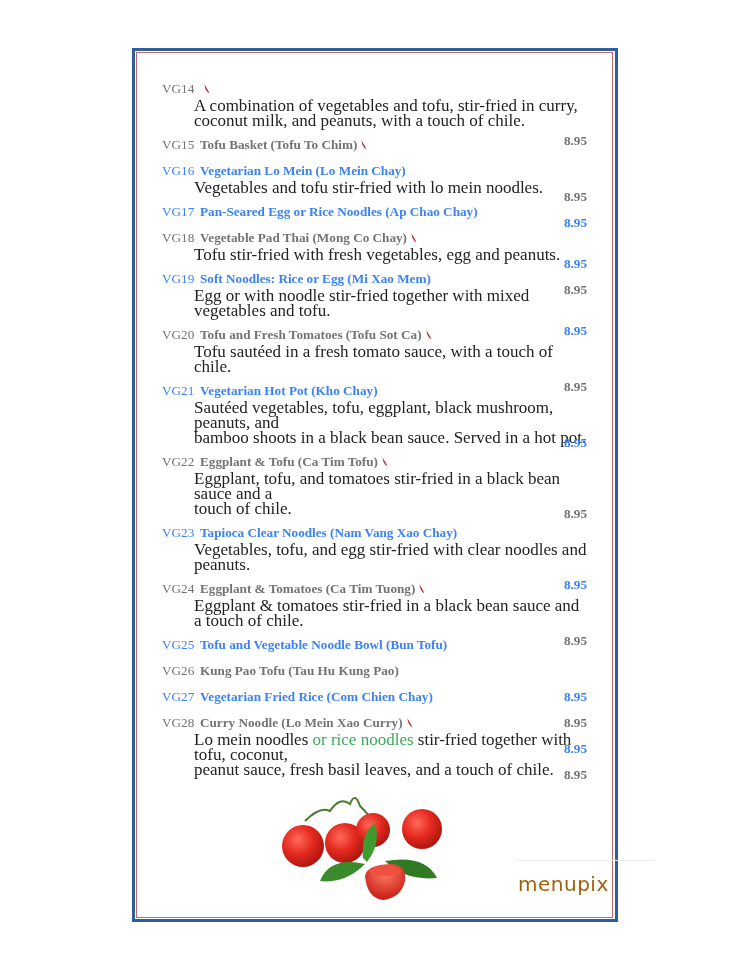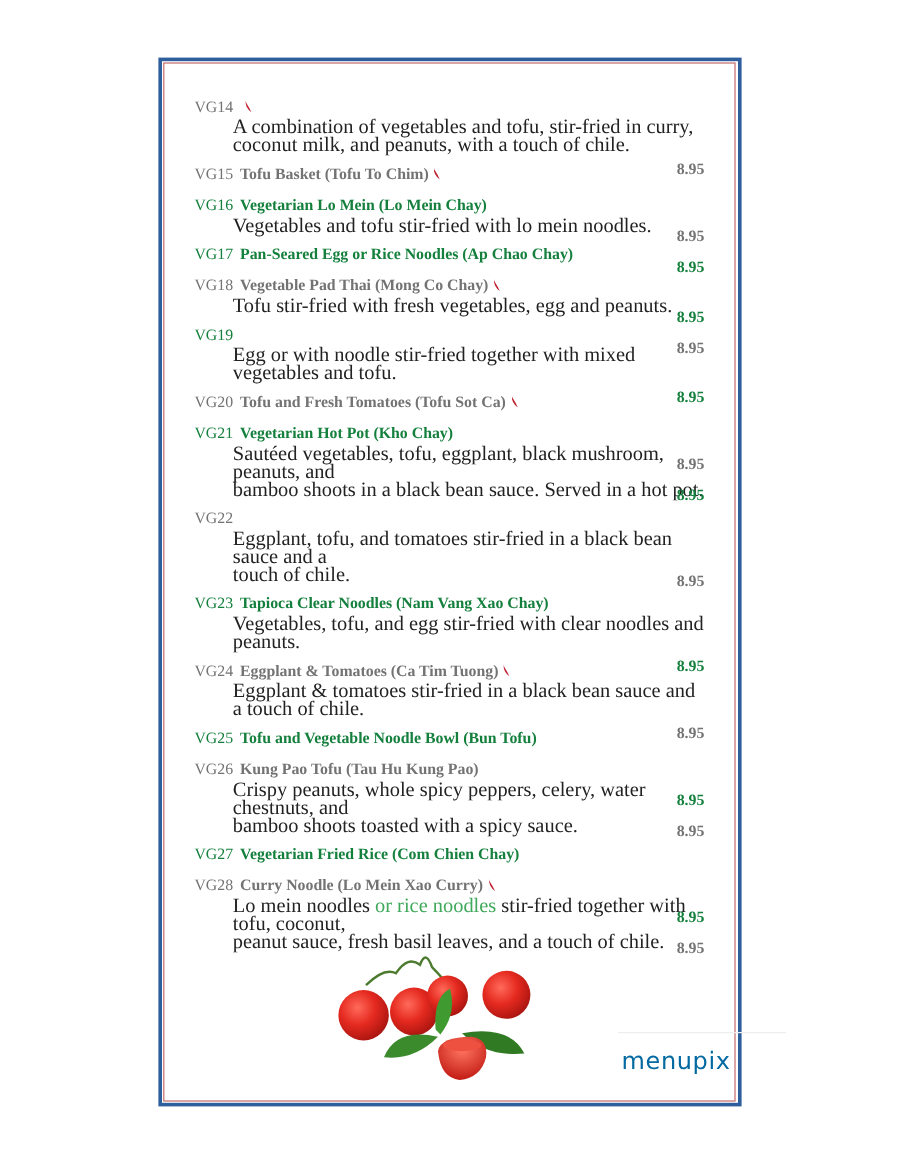--- a/index.html
+++ b/index.html
@@ -4,31 +4,31 @@
 <style>
   html, body { margin:0; padding:0; background:#ffffff; }
   body { width:750px; height:971px; position:relative; overflow:hidden;
          font-family: "Liberation Serif", "DejaVu Serif", serif; }
   .frame-outer { position:absolute; left:132px; top:48px; width:480px; height:868px;
                  border:3px solid #2f5e9c; box-sizing:content-box; }
   .frame-inner { position:absolute; left:136px; top:52px; width:475px; height:864px;
                  border:1px solid #c46a6a; }
   .menu { position:absolute; left:162px; top:80px; width:425px; }
   .item { margin-bottom:8px; }
-  .head { position:relative; height:18px; line-height:18px; font-size:13.2px; font-weight:bold; color:#15803d; white-space:nowrap; }
+  .head { position:relative; height:18px; line-height:18px; font-size:13.2px; font-weight:bold; color:#3b82f6; white-space:nowrap; }
   .head.spicy { color:#737373; }
   .code { position:absolute; left:0; top:0; font-weight:normal; }
   .name { position:absolute; left:38px; top:0; }
   .price { position:absolute; right:0; top:16px;margin-top:36px; }
   .chili { display:inline-block; width:6px; height:11px; margin-left:4px; vertical-align:-1px; }
   .desc { margin-left:32px; font-size:17px; line-height:15px; color:#222; }
   .green { color:#3fa85a; }
   .photo { position:absolute; left:275px; top:786px; width:175px; height:120px; }
   .watermark { position:absolute; left:518px; top:872px; font-family:"DejaVu Sans", sans-serif; font-size:20px;
-               color:#0369a1; letter-spacing:0.5px; font-weight:normal; }
+               color:#a16207; letter-spacing:0.5px; font-weight:normal; }
   .watermark-line { position:absolute; left:515px; top:860px; width:140px; height:1px; background:#eeeeee; }
 </style>
 </head>
 <body>
 
 <div class="frame-outer"></div>
 <div class="frame-inner"></div>
 
 <div class="menu" id="menu">
     <div class="item">
@@ -72,45 +72,50 @@
        <span class="name"><span>Vegetable Pad Thai (Mong Co Chay)</span><span class="chili"><svg viewBox="0 0 6 11" width="6" height="11">
               <path d="M1 0.5 Q0.5 2 2 4 Q4 7 5.5 10.5 Q3 9 1.5 6 Q0 3 1 0.5 Z" fill="#c02030"></path>
             </svg></span></span>
        <span class="price">8.95</span>
      </div>
      <div class="desc" style="white-space:pre-line"><span>Tofu stir-fried with fresh vegetables, egg and peanuts.</span></div>
     </div>
     <div class="item">
       <div class="head">
        <span class="code">VG19</span>
+       <span class="name"><span>Soft Noodles: Rice or Egg (Mi Xao Mem)</span></span>
        <span class="price">8.95</span>
      </div>
      <div class="desc" style="white-space:pre-line"><span>Egg or with noodle stir-fried together with mixed vegetables and tofu.</span></div>
     </div>
     <div class="item">
       <div class="head spicy">
        <span class="code">VG20</span>
        <span class="name"><span>Tofu and Fresh Tomatoes (Tofu Sot Ca)</span><span class="chili"><svg viewBox="0 0 6 11" width="6" height="11">
               <path d="M1 0.5 Q0.5 2 2 4 Q4 7 5.5 10.5 Q3 9 1.5 6 Q0 3 1 0.5 Z" fill="#c02030"></path>
             </svg></span></span>
        <span class="price">8.95</span>
      </div>
+     <div class="desc" style="white-space:pre-line"><span>Tofu sautéed in a fresh tomato sauce, with a touch of chile.</span></div>
     </div>
     <div class="item">
       <div class="head">
        <span class="code">VG21</span>
        <span class="name"><span>Vegetarian Hot Pot (Kho Chay)</span></span>
        <span class="price">8.95</span>
      </div>
      <div class="desc" style="white-space:pre-line"><span>Sautéed vegetables, tofu, eggplant, black mushroom, peanuts, and
 bamboo shoots in a black bean sauce. Served in a hot pot.</span></div>
     </div>
     <div class="item">
       <div class="head spicy">
        <span class="code">VG22</span>
+       <span class="name"><span>Eggplant &amp; Tofu (Ca Tim Tofu)</span><span class="chili"><svg viewBox="0 0 6 11" width="6" height="11">
+              <path d="M1 0.5 Q0.5 2 2 4 Q4 7 5.5 10.5 Q3 9 1.5 6 Q0 3 1 0.5 Z" fill="#c02030"></path>
+            </svg></span></span>
        <span class="price">8.95</span>
      </div>
      <div class="desc" style="white-space:pre-line"><span>Eggplant, tofu, and tomatoes stir-fried in a black bean sauce and a
 touch of chile.</span></div>
     </div>
     <div class="item">
       <div class="head">
        <span class="code">VG23</span>
        <span class="name"><span>Tapioca Clear Noodles (Nam Vang Xao Chay)</span></span>
        <span class="price">8.95</span>
@@ -133,22 +138,20 @@
        <span class="name"><span>Tofu and Vegetable Noodle Bowl (Bun Tofu)</span></span>
        <span class="price">8.95</span>
      </div>
     </div>
     <div class="item">
       <div class="head spicy">
        <span class="code">VG26</span>
        <span class="name"><span>Kung Pao Tofu (Tau Hu Kung Pao)</span></span>
        <span class="price">8.95</span>
      </div>
-     <div class="desc" style="white-space:pre-line"><span>Crispy peanuts, whole spicy peppers, celery, water chestnuts, and
-bamboo shoots toasted with a spicy sauce.</span></div>
     </div>
     <div class="item">
       <div class="head">
        <span class="code">VG27</span>
        <span class="name"><span>Vegetarian Fried Rice (Com Chien Chay)</span></span>
        <span class="price">8.95</span>
      </div>
     </div>
     <div class="item">
       <div class="head spicy">

